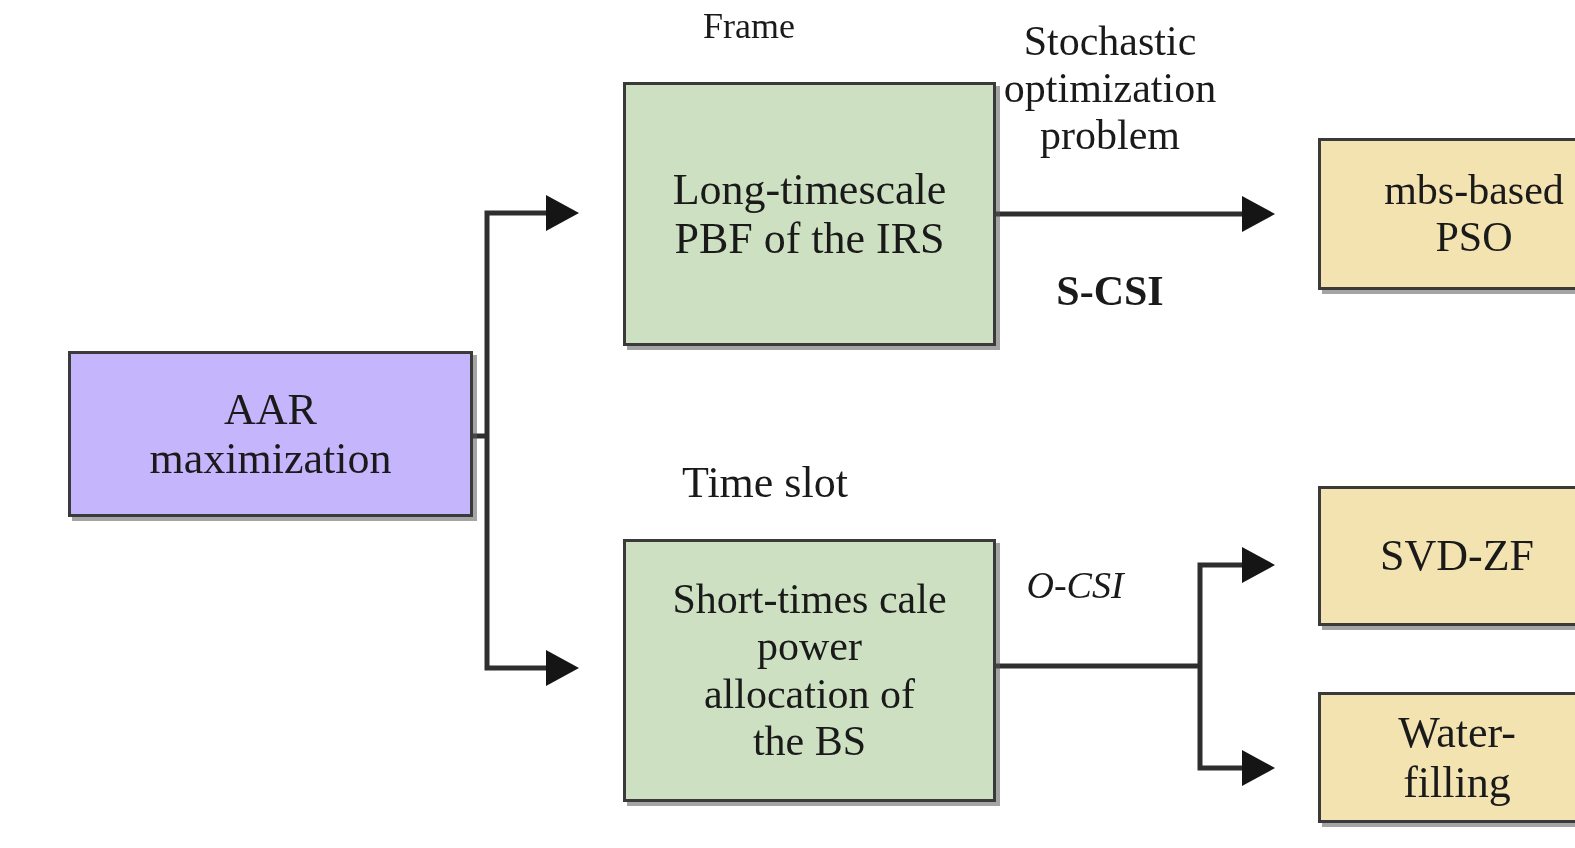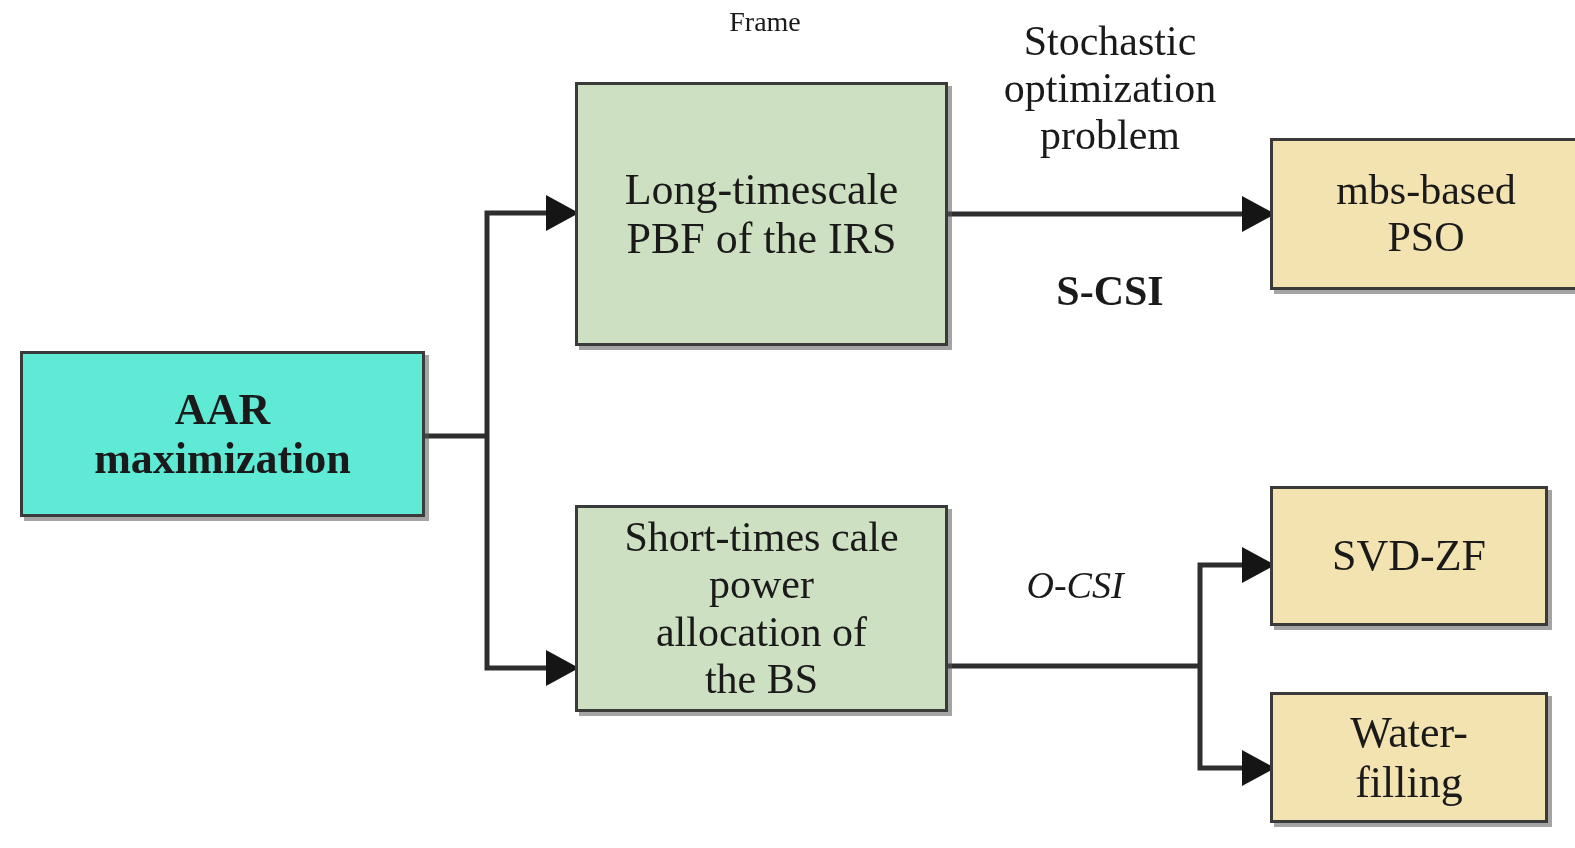--- a/index.html
+++ b/index.html
@@ -23,22 +23,23 @@
     box-sizing: border-box;
     display: flex;
     align-items: center;
     justify-content: center;
     text-align: center;
     border: 3px solid #3a3a3a;
     box-shadow: 4px 4px 0 0 rgba(90,90,90,0.55);
     line-height: 1.12;
     padding: 4px 8px;
     font-weight: 400;
+    margin-left: 48px;
   }
-  .node-blue  { background: #5eead4; font-weight: bold; }
+  .node-blue  { background: #c4b5fd; }
   .node-green { background: #cee0c2; }
   .node-tan   { background: #f2e3b0; }
 
   .node span { display: block; width: 100%; white-space: pre-line; }
 
   
   .caption {
     position: absolute;
     text-align: center;
     line-height: 1.12;
@@ -90,43 +91,44 @@
   <div class="node node-blue" style="left:20px; top:351px; width:405px; height:166px; font-size:44px;">
     <span>AAR
 maximization</span>
   </div>
 
   <div class="node node-green" style="left:575px; top:82px; width:373px; height:264px; font-size:44px;">
     <span>Long-timescale
 PBF of the IRS</span>
   </div>
 
-  <div class="node node-green" style="left:575px; top:505px; width:373px; height:207px; font-size:42px;">
+  <div class="node node-green" style="left:575px; top:539px; width:373px; height:263px; font-size:42px;">
     <span>Short-times cale
 power
 allocation of
 the BS</span>
   </div>
 
   <div class="node node-tan" style="left:1270px; top:138px; width:312px; height:152px; font-size:42px;">
     <span>mbs-based
 PSO</span>
   </div>
 
   <div class="node node-tan" style="left:1270px; top:486px; width:278px; height:140px; font-size:44px;">
     <span>SVD-ZF</span>
   </div>
 
   <div class="node node-tan" style="left:1270px; top:692px; width:278px; height:131px; font-size:44px;">
     <span>Water-
 filling</span>
   </div>
 
-  <div class="caption" style="left:640px; top:6px; width:250px; font-size:28px;">Frame</div>
+  <div class="caption" style="left:624px; top:6px; width:250px; font-size:36px;">Frame</div>
 
+  <div class="caption" style="left:640px; top:458px; width:250px; font-size:44px;">Time slot</div>
 
   <div class="caption" style="left:960px; top:18px; width:300px; font-size:42px;">Stochastic
 optimization
 problem</div>
 
   <div class="caption" style="left:960px; top:268px; width:300px; font-size:42px;font-weight:bold;">S-CSI</div>
 
   <div class="caption" style="left:960px; top:564px; width:230px; font-size:38px;font-style:italic;">O-CSI</div>
 
 </div>

